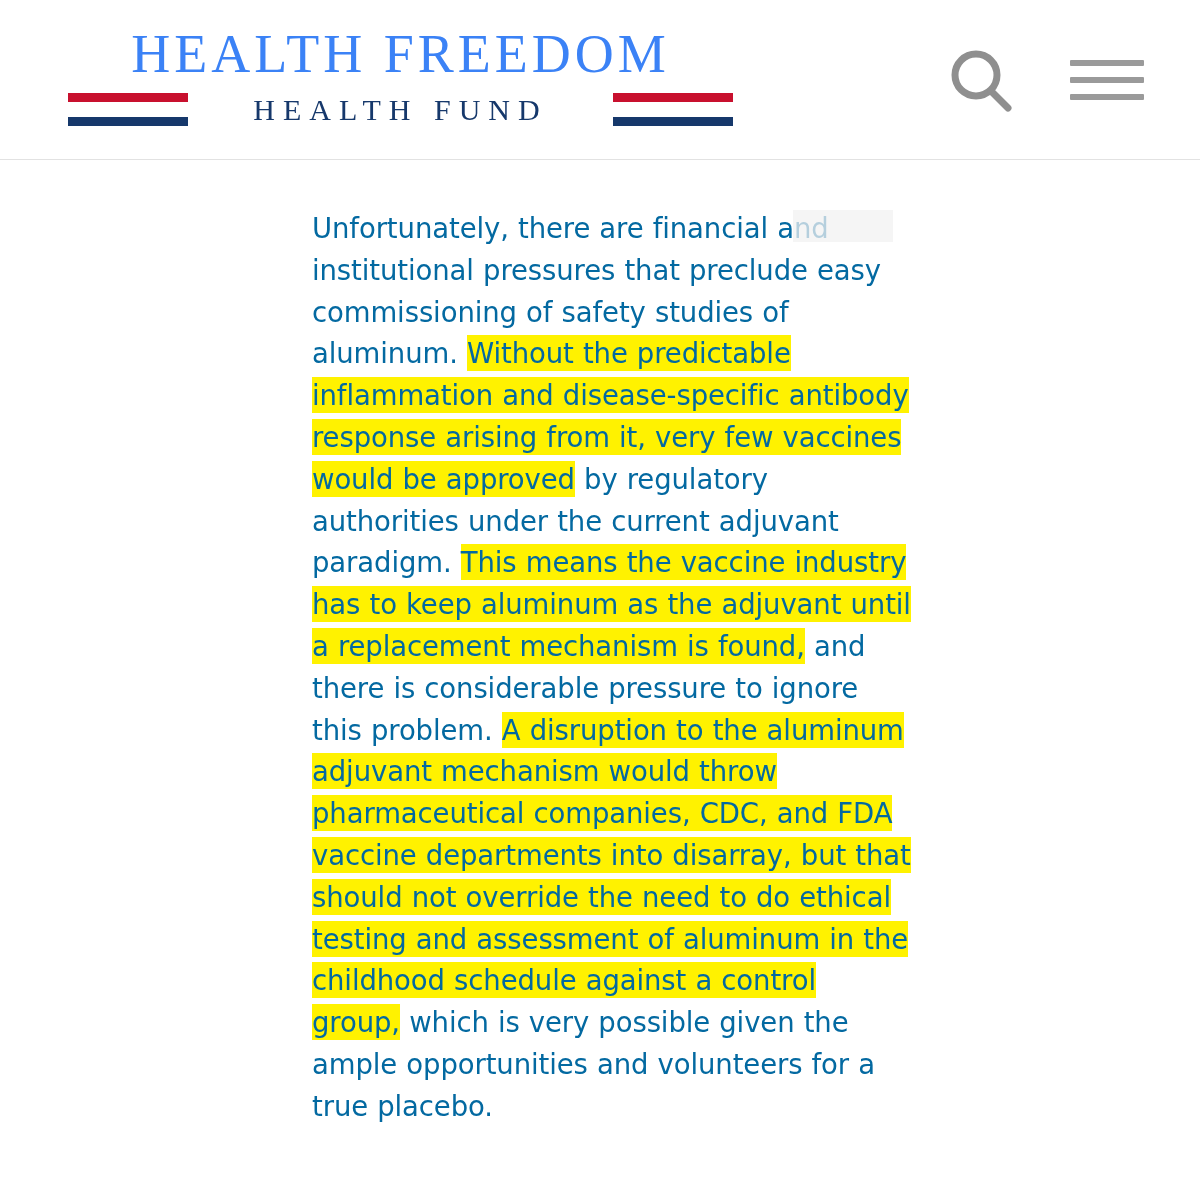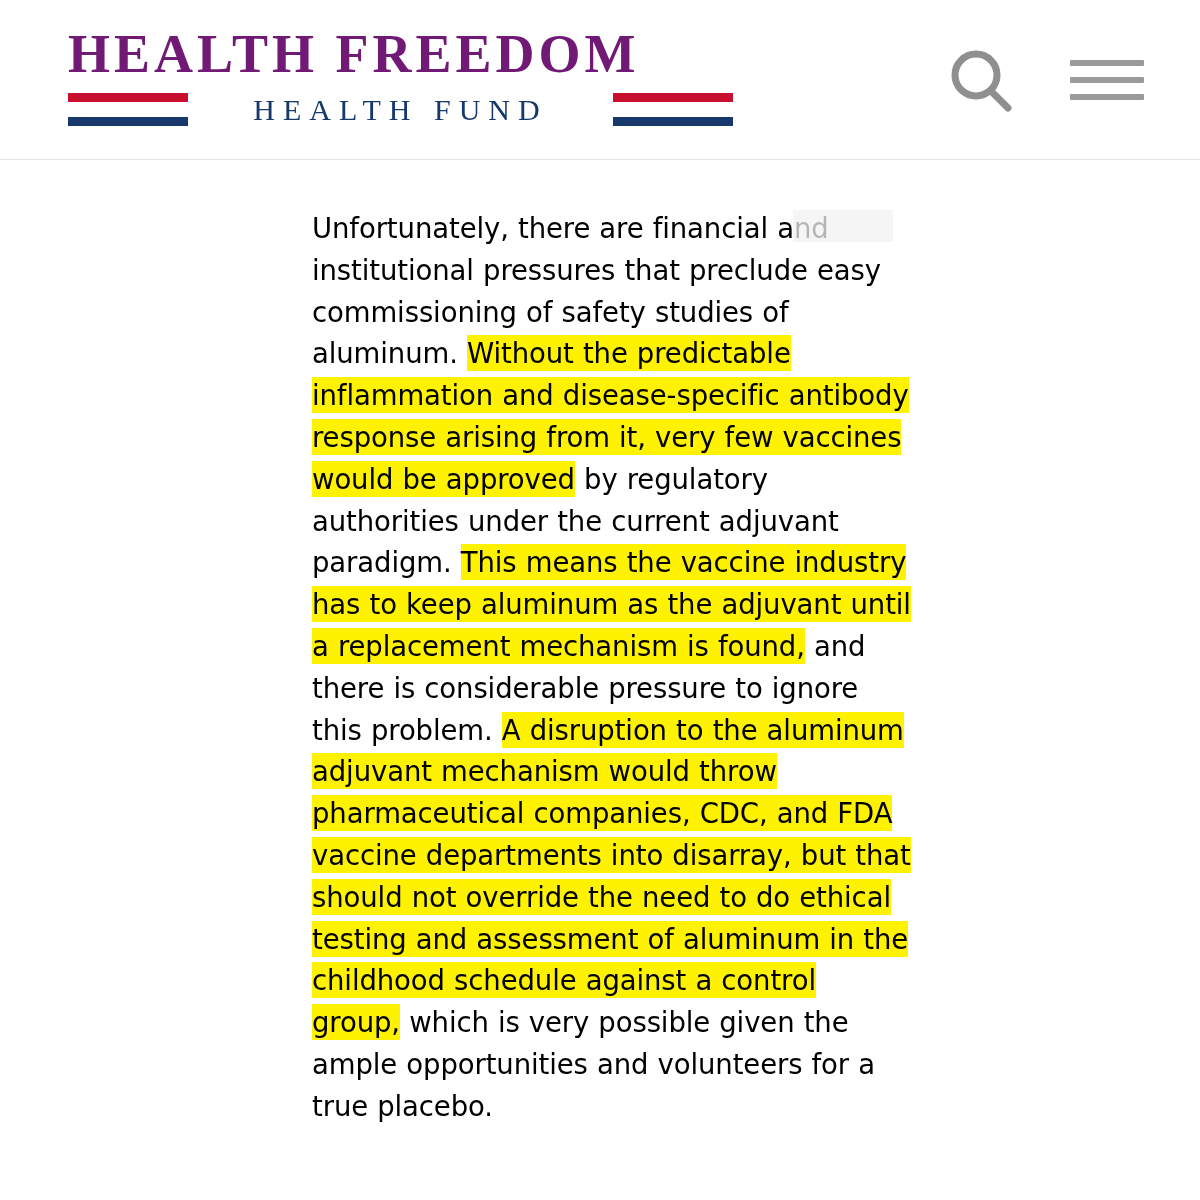--- a/index.html
+++ b/index.html
@@ -31,23 +31,24 @@
   .logo-block {
     position: absolute;
     left: 68px;
     top: 26px;
     width: 665px;
   }
   .logo-title {
     font-family: "Liberation Serif", serif;
     font-size: 54px;
     letter-spacing: 4px;
-    color: #701a75;
-    font-weight: 700;
+    color: #3b82f6;
+    font-weight: 400;
     line-height: 1.05;
+    text-align: center;
     white-space: nowrap;
   }
   .logo-sub-row {
     display: flex;
     align-items: center;
     justify-content: space-between;
     margin-top: 10px;
   }
   .flag-bars {
     width: 120px;
@@ -100,21 +101,21 @@
     position: relative;
     padding: 48px 0 0 0;
   }
   .paragraph {
     width: 600px;
     margin: 0 auto;
     margin-left: 312px;
     font-family: "DejaVu Sans", sans-serif;
     font-size: 27.5px;
     line-height: 41.8px;
-    color: #000000;
+    color: #0369a1;
     letter-spacing: -0.1px;
     word-spacing: 0.5px;
   }
   .hl {
     background: #fff200;
     box-decoration-break: clone;
     -webkit-box-decoration-break: clone;
     padding: 2px 0;
   }
   .faint-box {

